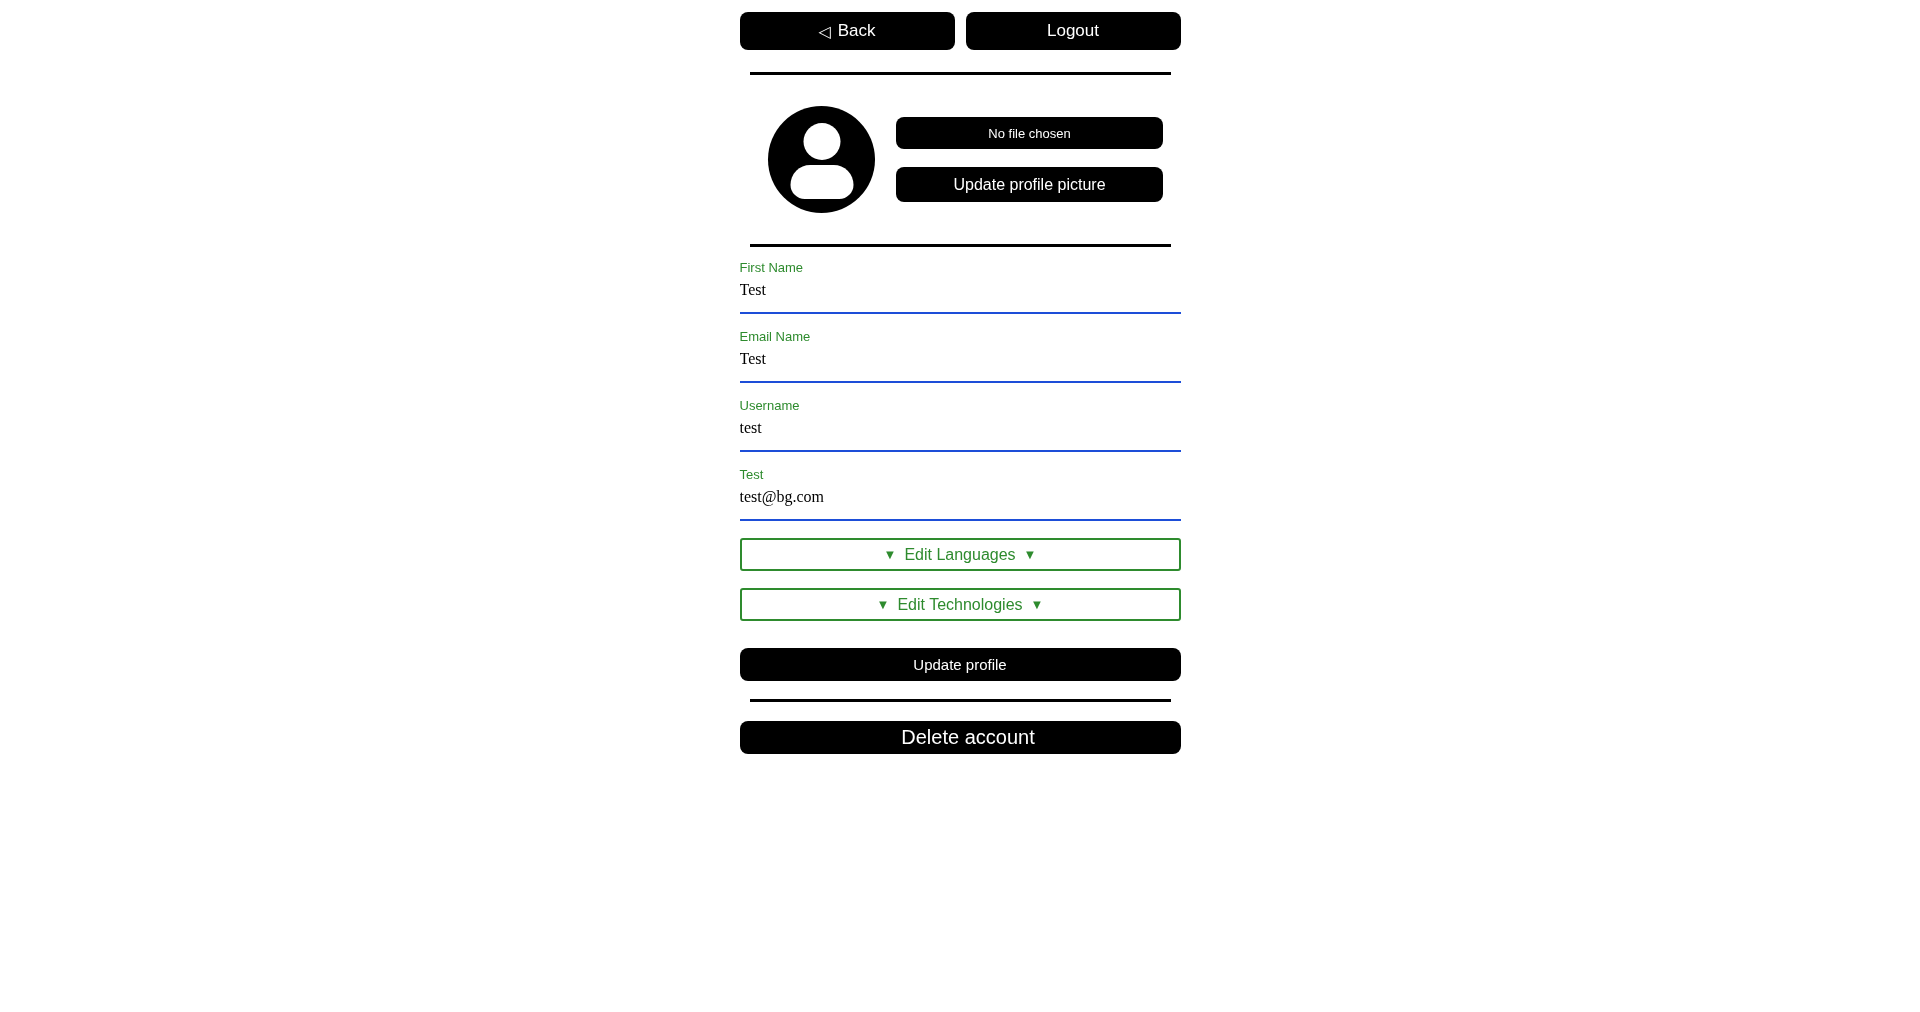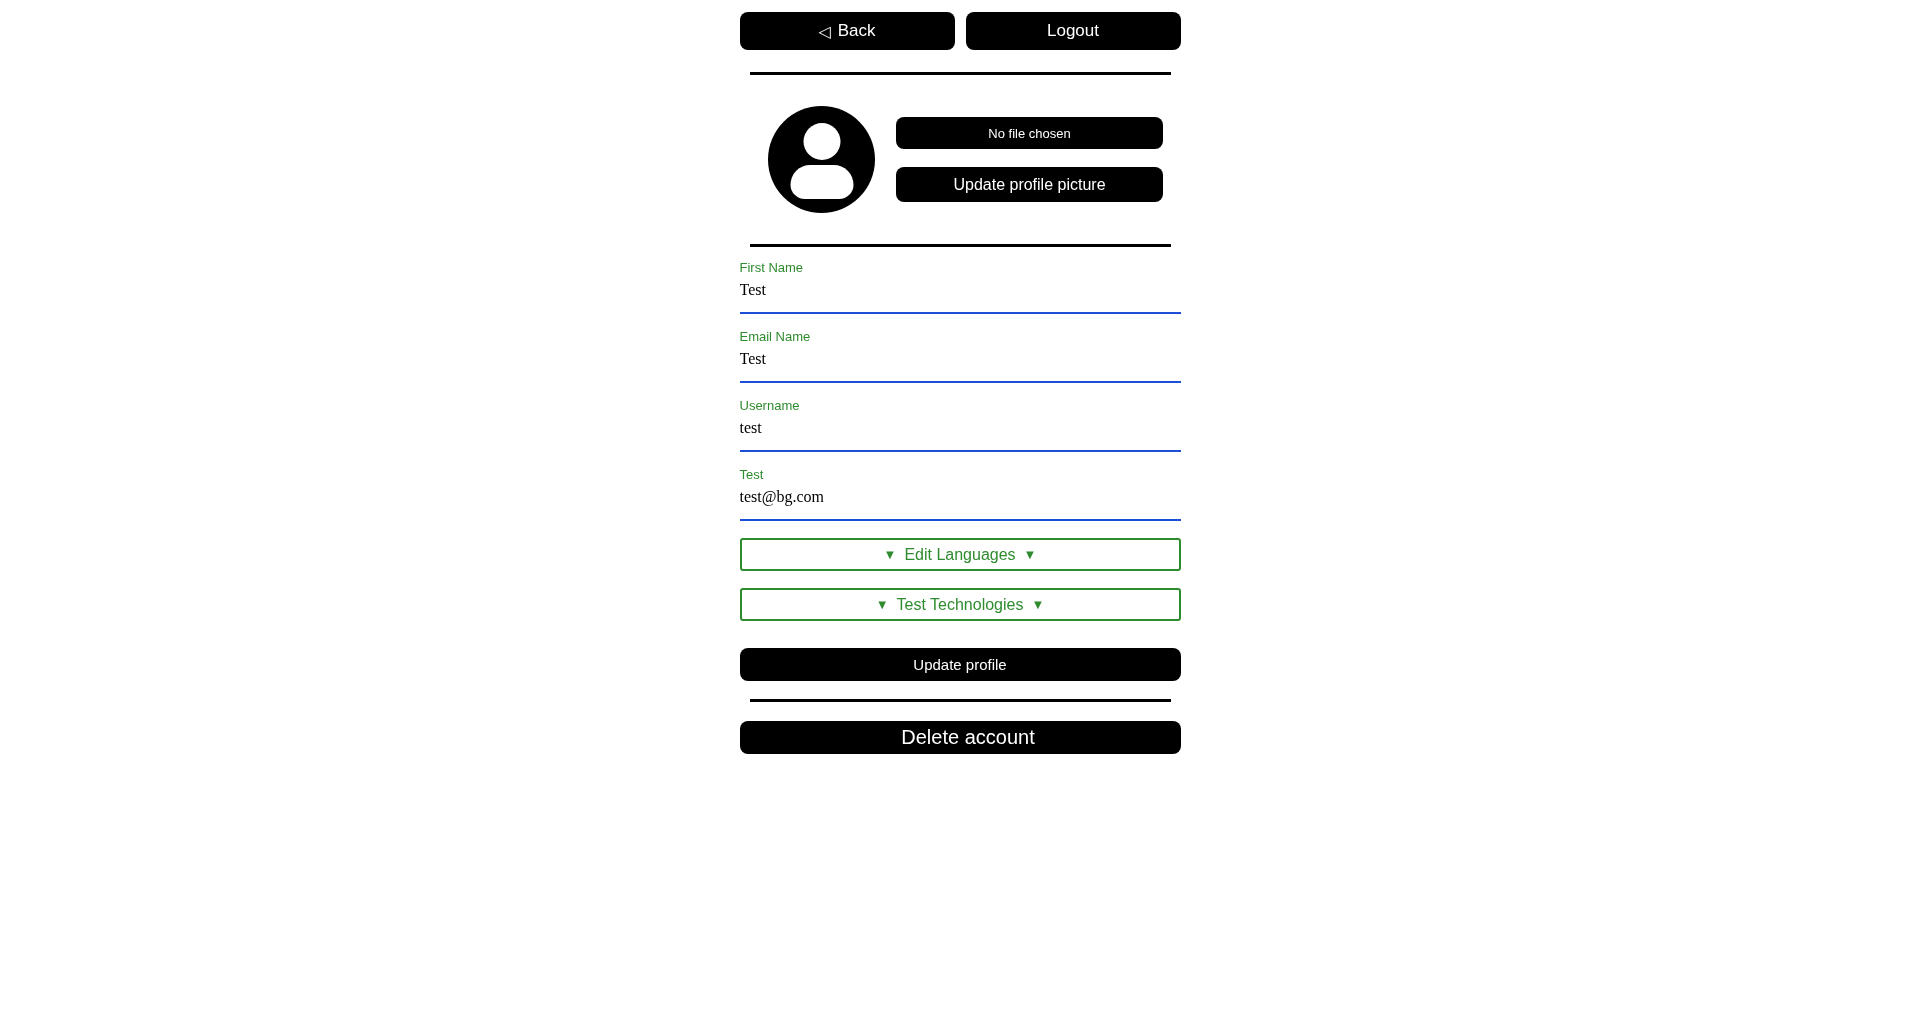--- a/index.html
+++ b/index.html
@@ -222,21 +222,21 @@
 
 
     <button class="btn-green-outline">
       <span class="tri">▼</span>
       <span>Edit Languages</span>
       <span class="tri">▼</span>
     </button>
 
     <button class="btn-green-outline">
       <span class="tri">▼</span>
-      <span>Test Technologies</span>
+      <span>Edit Technologies</span>
       <span class="tri">▼</span>
     </button>
 
     <button class="btn-black update-profile-btn">
       <span>Update profile</span>
     </button>
   </div>
 
   <hr class="hr-black bottom">
 

